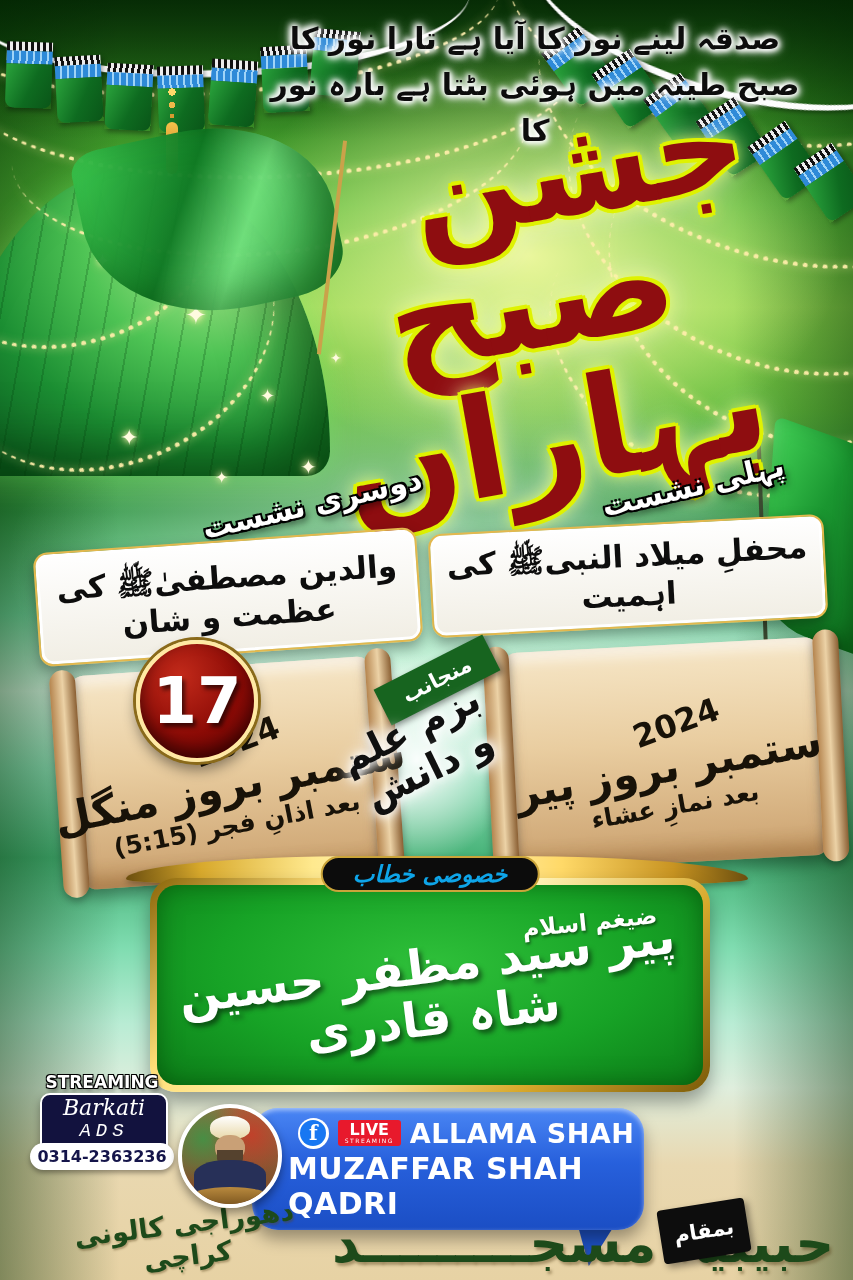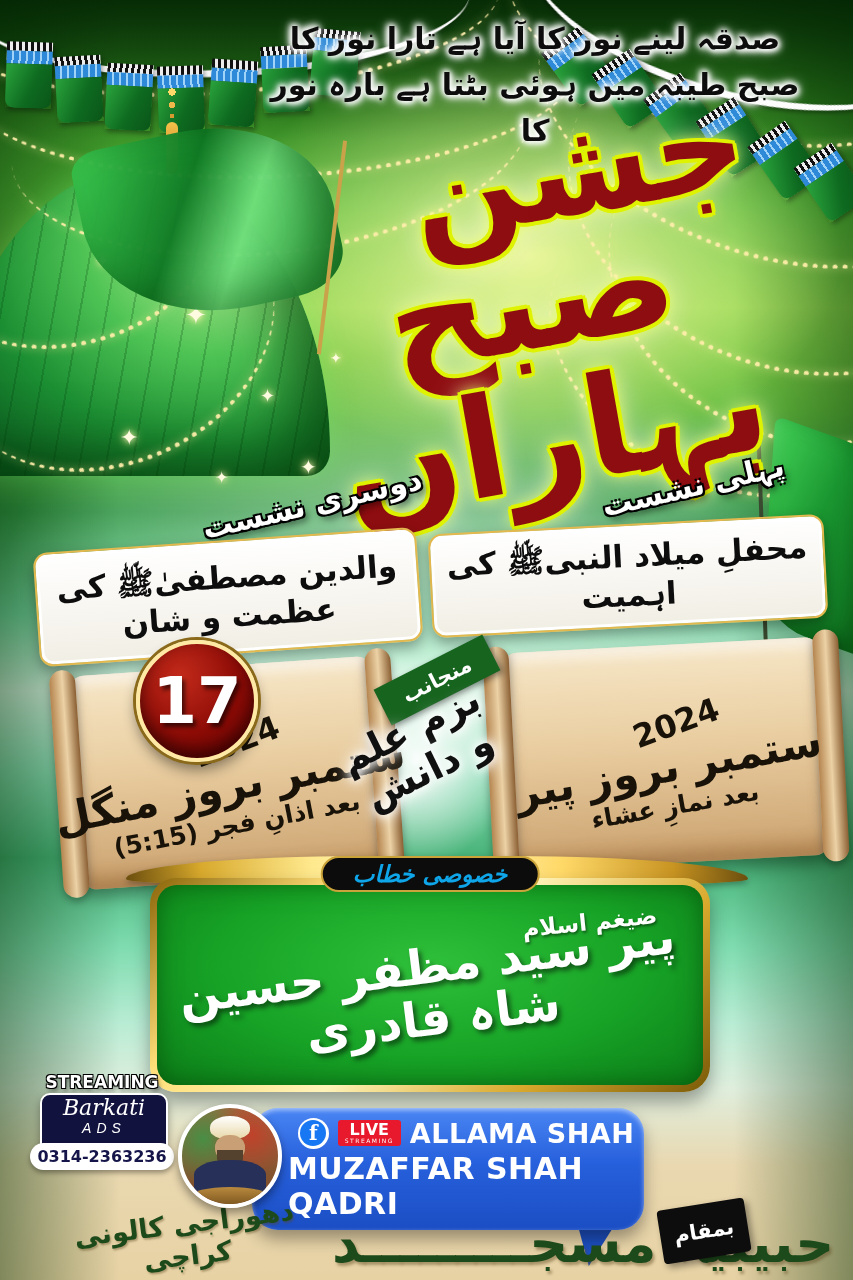--- a/index.html
+++ b/index.html
@@ -123,21 +123,21 @@
     text-shadow:1px 2px 3px rgba(0,0,0,.5);}
   .speaker-name{position:absolute;left:8px;right:8px;top:56px;transform:rotate(-7deg);text-align:center;
     font-size:48px;line-height:1.08;color:#fff;font-weight:bold;text-shadow:3px 4px 5px rgba(0,0,0,.5);}
 
   
   .designer-heading{left:32px;top:1072px;width:140px;z-index:8;text-align:center;color:#fff;font-weight:bold;font-size:17px;
     text-shadow:1px 1px 0 #000,-1px -1px 0 #000,1px -1px 0 #000,-1px 1px 0 #000,2px 3px 4px rgba(0,0,0,.5);}
   .designer-box{left:40px;top:1093px;width:124px;height:62px;z-index:8;background:#12123e;border:2px solid #fff;border-radius:10px;
     color:#fff;text-align:center;box-shadow:0 4px 8px rgba(0,0,0,.35);}
   .brand{font-family:"DejaVu Serif",serif;font-style:italic;font-size:22px;line-height:1.15;}
-  .brand-sub{font-family:Liberation Sans, sans-serif;font-style:italic;font-size:14px;letter-spacing:5px;}
+  .brand-sub{font-family:Liberation Mono, monospace;font-style:italic;font-size:19px;letter-spacing:5px;}
   .designer-phone{left:30px;top:1143px;width:144px;height:27px;z-index:9;background:#fff;border-radius:14px;color:#15154a;
     font-weight:bold;font-size:16px;display:flex;align-items:center;justify-content:center;box-shadow:0 3px 5px rgba(0,0,0,.35);}
 
   .live-banner{left:252px;top:1108px;width:392px;height:122px;z-index:8;border-radius:26px;
     background:linear-gradient(180deg,#4a86f4,#2760dc 45%,#1b4ec4);
     box-shadow:0 9px 16px rgba(0,0,0,.35), inset 0 2px 5px rgba(255,255,255,.55);
     display:flex;flex-direction:column;align-items:center;justify-content:center;gap:4px;padding-left:36px;box-sizing:border-box;}
   .banner-tail{left:578px;top:1226px;width:36px;height:40px;z-index:7;background:#1d4fc0;clip-path:polygon(0 0,100% 0,30% 100%);}
   .banner-row{display:flex;align-items:center;gap:9px;}
   .fb-icon{width:31px;height:31px;border-radius:50%;background:#fff;display:flex;align-items:center;justify-content:center;}

